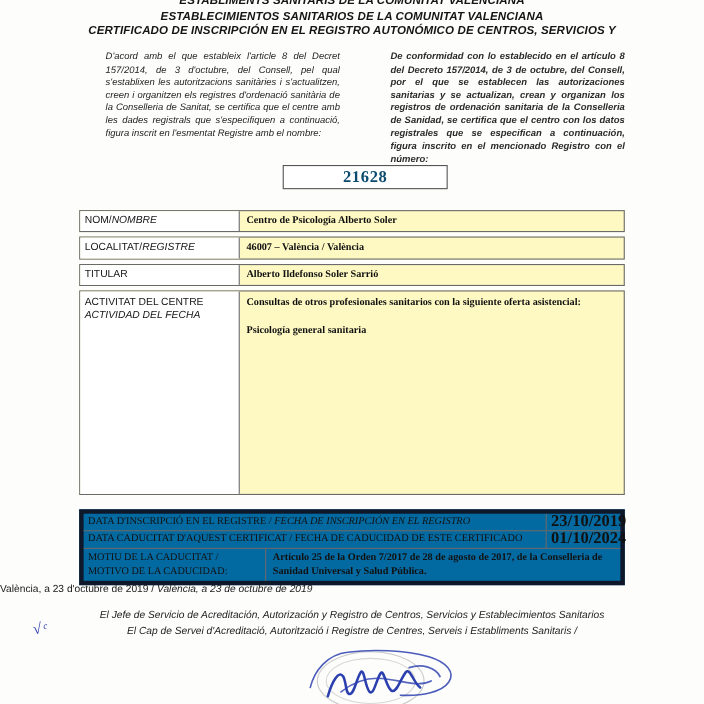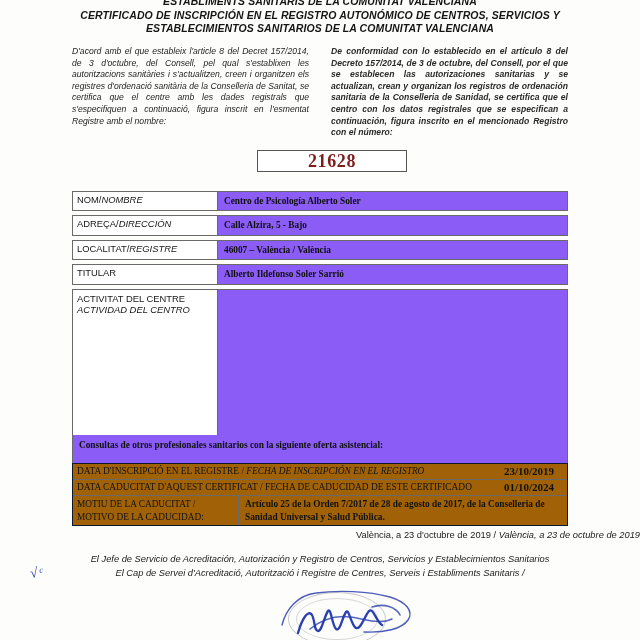--- a/index.html
+++ b/index.html
@@ -49,58 +49,59 @@
     display: flex;
     gap: 22px;
   }
   .col {
     width: 237px;
     font-style: italic;
     font-size: 8.6px;
     line-height: 11.6px;
     text-align: justify;
     color: #1c1c1c;
+    margin-left: 24px;
   }
   .col.right { color: #2a2a2a; font-weight: bold; }
 
   
   .numbox {
     position: absolute;
     left: 257px;
     top: 150px;
     width: 148px;
     height: 20px;
     border: 1.3px solid #555;
     background: #fff;
     display: flex;
     align-items: center;
     justify-content: center;
   }
   .numbox span {
     font-family: "Liberation Serif", serif;
     font-weight: bold;
-    font-size: 18px;
+    font-size: 15px;
     letter-spacing: .6px;
-    color: #7f1d1d;
+    color: #0c4a6e;
     text-align: right;
   }
 
   
   .rows {
     position: absolute;
     left: 72px;
     top: 191px;
     width: 496px;
   }
   .row {
     display: flex;
     align-items: stretch;
     margin-bottom: 4px;
     border: 1px solid #6a6a6a;
-    background: #8b5cf6;
+    background: #fef9c3;
     box-sizing: border-box;
   }
   .row .label {
     width: 145px;
     flex: 0 0 145px;
     box-sizing: border-box;
     border-right: 1px solid #6a6a6a;
     padding: 2px 4px 3px 4px;
     font-size: 9.4px;
     line-height: 11.6px;
@@ -111,55 +112,55 @@
   .row .value {
     flex: 1 1 auto;
     box-sizing: border-box;
     padding: 3px 5px 3px 6px;
     font-size: 9.3px;
     line-height: 12.4px;
     font-weight: bold;
     color: #101010;
     font-family: Liberation Serif, serif;
   }
-  .row.activity { height: 186px; margin-bottom: 0; flex-direction: column; }
+  .row.activity { height: 186px; margin-bottom: 0; }
   .row.activity .label { padding-top: 3px; }
   .row.activity .value { padding-top: 4px; }
   .act-gap { height: 13px; }
   .act-line2 { font-weight: bold; }
 
   
   .btable {
     position: absolute;
     left: 72px;
     top: 463px;
     width: 496px;
-    border: 1px solid #0f172a;
+    border: 4px solid #0f172a;
     box-sizing: border-box;
     font-family: "Liberation Serif", serif;
-    background: #a16207;
+    background: #0369a1;
   }
   .brow { display: flex; align-items: stretch; }
   .brow + .brow { border-top: 1px solid #6a6a6a; align-items: flex-end; }
   .bcell-wide {
     flex: 1 1 auto;
     padding: 1px 4px 2px 4px;
     font-size: 9.4px;
     line-height: 12px;
     white-space: nowrap;
     color: #121212;
   }
   .bcell-wide i { font-style: italic; }
   .bcell-date {
     flex: 0 0 68px;
     width: 68px;
     box-sizing: border-box;
     border-left: 1px solid #6a6a6a;
     padding: 1px 3px 2px 4px;
-    font-size: 11px;
+    font-size: 15px;
     line-height: 12px;
     font-weight: bold;
     color: #111;
   }
   .brow.motive .bcell-lbl {
     flex: 0 0 166px;
     width: 166px;
     box-sizing: border-box;
     border-right: 1px solid #6a6a6a;
     padding: 2px 4px 2px 4px;
@@ -174,21 +175,21 @@
     line-height: 12.6px;
     font-weight: bold;
     color: #111;
   }
 
   
   .place {
     position: absolute;
     left: 0; right: 0;
     top: 530px;
-    text-align: right;
+    text-align: left;
     font-size: 9.3px;
     color: #1a1a1a;
   }
   .place .es { font-style: italic; }
   .signer {
     position: absolute;
     left: 0; right: 0;
     top: 553px;
     text-align: center;
     font-style: italic;
@@ -235,59 +236,55 @@
     height: 56px;
   }
 </style>
 </head>
 <body>
 
 <div class="page">
 
   <div class="header">
     <span class="ln">ESTABLIMENTS SANITARIS DE LA COMUNITAT VALENCIANA</span>
+    <span class="ln">ESTABLECIMIENTOS SANITARIOS DE LA COMUNITAT VALENCIANA</span>
     <span class="ln">CERTIFICADO DE INSCRIPCIÓN EN EL REGISTRO AUTONÓMICO DE CENTROS, SERVICIOS Y</span>
-    <span class="ln">ESTABLECIMIENTOS SANITARIOS DE LA COMUNITAT VALENCIANA</span>
   </div>
 
   <div class="cols">
     <div class="col left">D'acord amb el que estableix l'article 8 del Decret 157/2014, de 3 d'octubre, del Consell, pel qual s'establixen les autoritzacions sanitàries i s'actualitzen, creen i organitzen els registres d'ordenació sanitària de la Conselleria de Sanitat, se certifica que el centre amb les dades registrals que s'especifiquen a continuació, figura inscrit en l'esmentat Registre amb el nombre:</div>
     <div class="col right">De conformidad con lo establecido en el artículo 8 del Decreto 157/2014, de 3 de octubre, del Consell, por el que se establecen las autorizaciones sanitarias y se actualizan, crean y organizan los registros de ordenación sanitaria de la Conselleria de Sanidad, se certifica que el centro con los datos registrales que se especifican a continuación, figura inscrito en el mencionado Registro con el número:</div>
   </div>
 
   <div class="numbox">
     <span>21628</span>
   </div>
 
   <div class="rows">
 
     <div class="row">
       <div class="label"><span>NOM/</span><i>NOMBRE</i></div>
       <div class="value">Centro de Psicología Alberto Soler</div>
     </div>
 
-    <div class="row">
-      <div class="label"><span>ADREÇA/</span><i>DIRECCIÓN</i></div>
-      <div class="value">Calle Alzira, 5  - Bajo</div>
-    </div>
 
     <div class="row">
       <div class="label"><span>LOCALITAT/</span><i>REGISTRE</i></div>
       <div class="value">46007 – València / València</div>
     </div>
 
     <div class="row">
       <div class="label"><span>TITULAR</span></div>
       <div class="value">Alberto Ildefonso Soler Sarrió</div>
     </div>
 
     <div class="row activity">
       <div class="label">
         <div>ACTIVITAT DEL CENTRE</div>
-        <div style="font-style:italic">ACTIVIDAD DEL CENTRO</div>
+        <div style="font-style:italic">ACTIVIDAD DEL FECHA</div>
       </div>
       <div class="value">
         <div>Consultas de otros profesionales sanitarios con la siguiente oferta asistencial:</div>
         <div class="act-gap"></div>
         <div class="act-line2">Psicología general sanitaria</div>
       </div>
     </div>
 
   </div>
 

